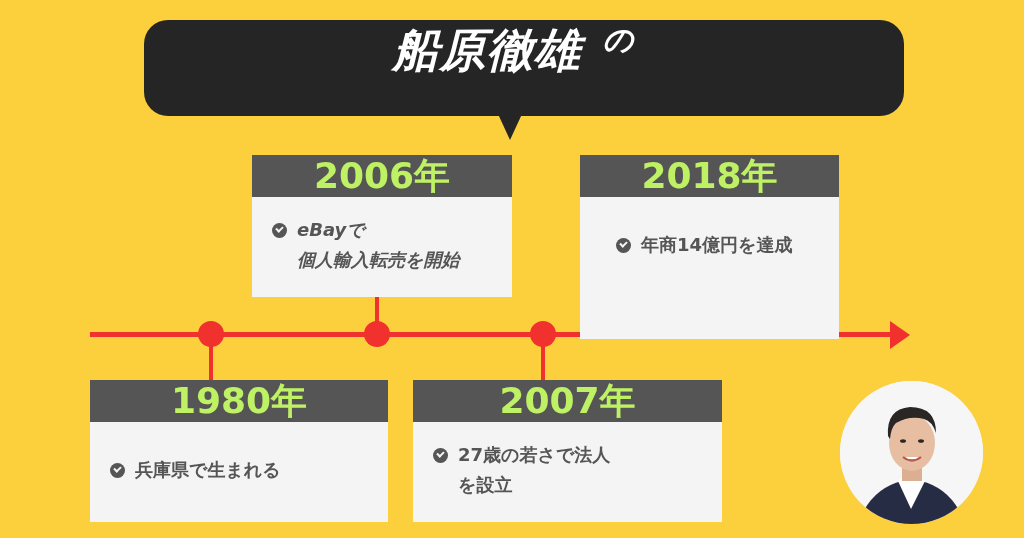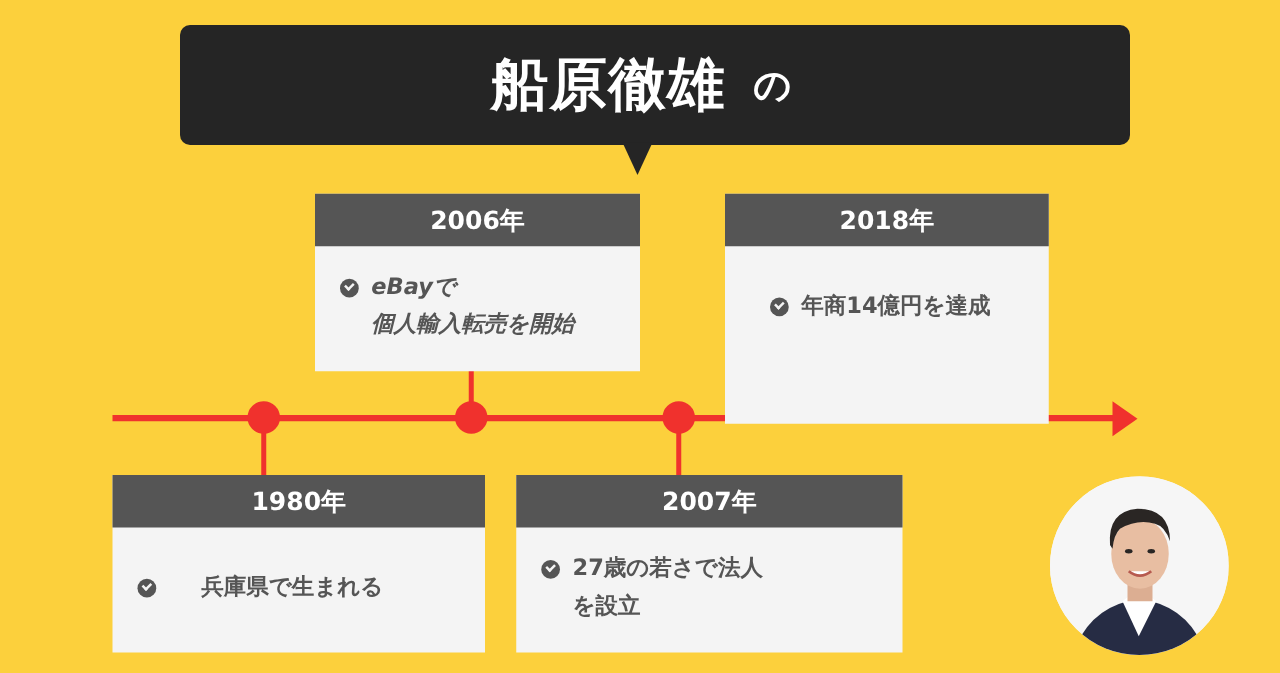--- a/index.html
+++ b/index.html
@@ -1,23 +1,23 @@
 <!DOCTYPE html>
 <html><head>
 <meta charset="utf-8">
 <style>
   html,body{margin:0;padding:0;}
   body{width:1024px;height:538px;background:#fcd03c;position:relative;overflow:hidden;font-family:"DejaVu Sans","Liberation Sans",sans-serif;}
-  .banner{position:absolute;left:144px;top:20px;width:760px;height:96px;background:#252525;border-radius:8px;display:flex;align-items:center;justify-content:center;}
+  .banner{position:absolute;left:144px;top:20px;width:760px;height:96px;background:#252525;border-radius:24px;display:flex;justify-content:center;font-style:italic;}
   .banner-tail{position:absolute;left:498px;top:114px;width:0;height:0;border-left:12px solid transparent;border-right:12px solid transparent;border-top:26px solid #252525;}
   .banner .name{color:#fff;font-size:46px;font-weight:bold;letter-spacing:1px;}
   .banner .no{color:#fff;font-size:30px;font-weight:bold;margin:0 22px;}
   .banner .hl{color:#ef4b4b;font-size:46px;font-weight:bold;letter-spacing:1px;}
   .card{position:absolute;background:#f4f4f4;}
-  .card .head{background:#555;color:#ffffff;font-weight:bold;font-size:20px;text-align:center;height:42px;line-height:42px;}
+  .card .head{background:#555;color:#bef264;font-weight:bold;font-size:36px;text-align:center;height:42px;line-height:42px;}
   .card .body{display:flex;align-items:flex-start;color:#555;font-weight:bold;font-size:18px;line-height:30px;padding:0 20px;}
   .check{flex:0 0 auto;width:15px;height:15px;border-radius:50%;background:#555;margin-right:10px;margin-top:8px;position:relative;}
   .check::after{content:"";position:absolute;left:4px;top:3px;width:5px;height:3px;border-left:2px solid #f4f4f4;border-bottom:2px solid #f4f4f4;transform:rotate(-45deg);}
   .line{position:absolute;background:#f0312d;}
   .dot{position:absolute;width:26px;height:26px;border-radius:50%;background:#f0312d;}
   .arrow{position:absolute;left:890px;top:321px;width:0;height:0;border-top:14px solid transparent;border-bottom:14px solid transparent;border-left:20px solid #f0312d;}
   .avatar{position:absolute;left:840px;top:381px;width:143px;height:143px;border-radius:50%;background:#f6f6f6;overflow:hidden;}
 </style>
 </head>
 <body>
@@ -56,21 +56,21 @@
 <div class="card" style="left:580px;top:155px;width:259px;height:184px;">
   <div class="head">2018年</div>
   <div class="body" style="padding-top:33px;padding-left:36px;">
     <span class="check"></span>
     <div>年商14億円を達成</div>
   </div>
 </div>
 
 <div class="card" style="left:90px;top:380px;width:298px;height:142px;">
   <div class="head">1980年</div>
-  <div class="body" style="padding-top:33px;gap:26px;">
+  <div class="body" style="padding-top:33px;">
     <span class="check"></span>
     <div>兵庫県で生まれる</div>
   </div>
 </div>
 
 <div class="card" style="left:413px;top:380px;width:309px;height:142px;">
   <div class="head">2007年</div>
   <div class="body" style="padding-top:18px;">
     <span class="check"></span>
     <div>

